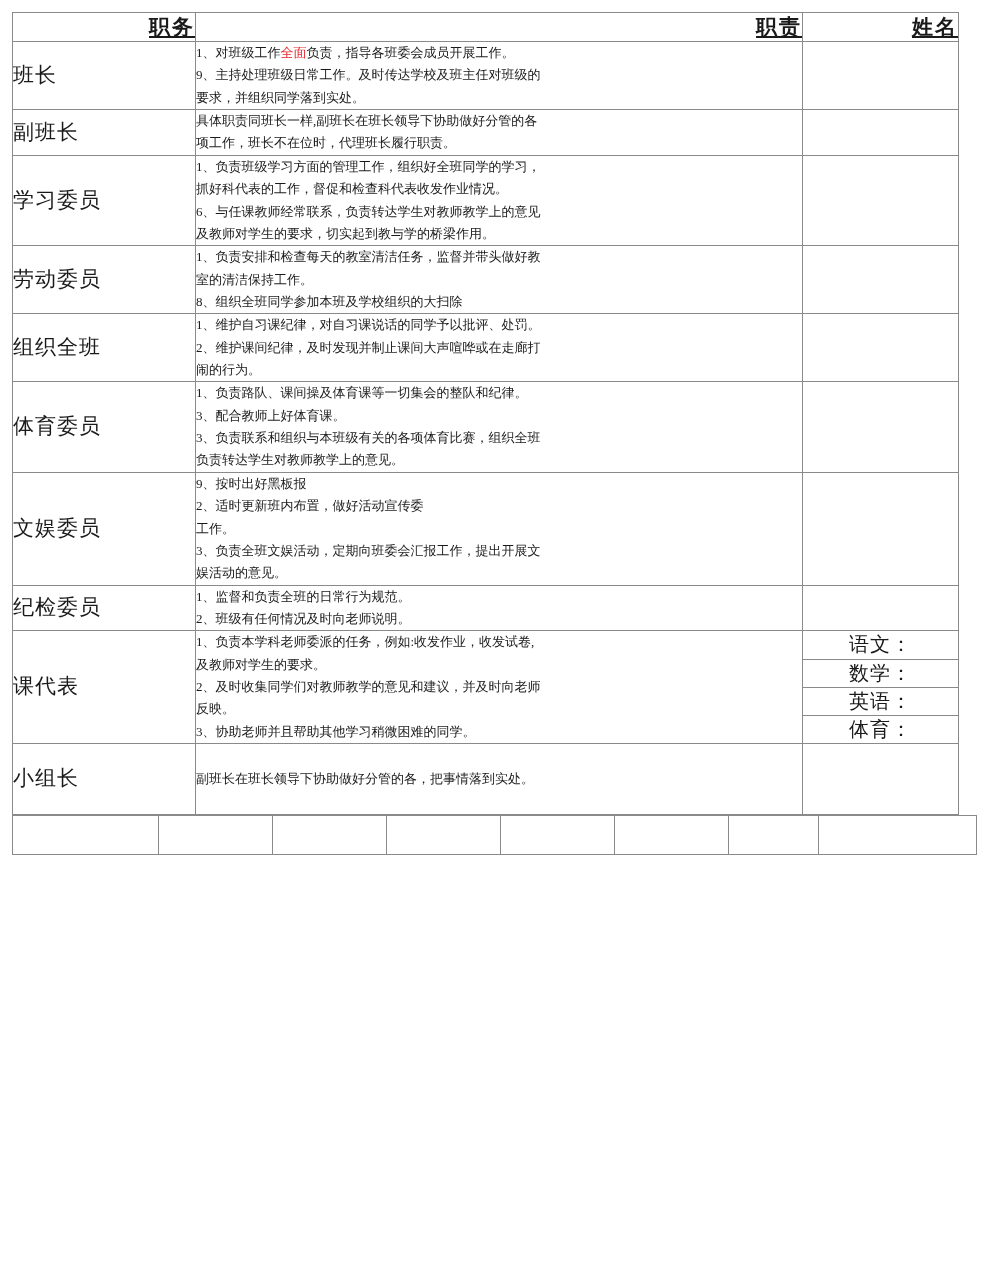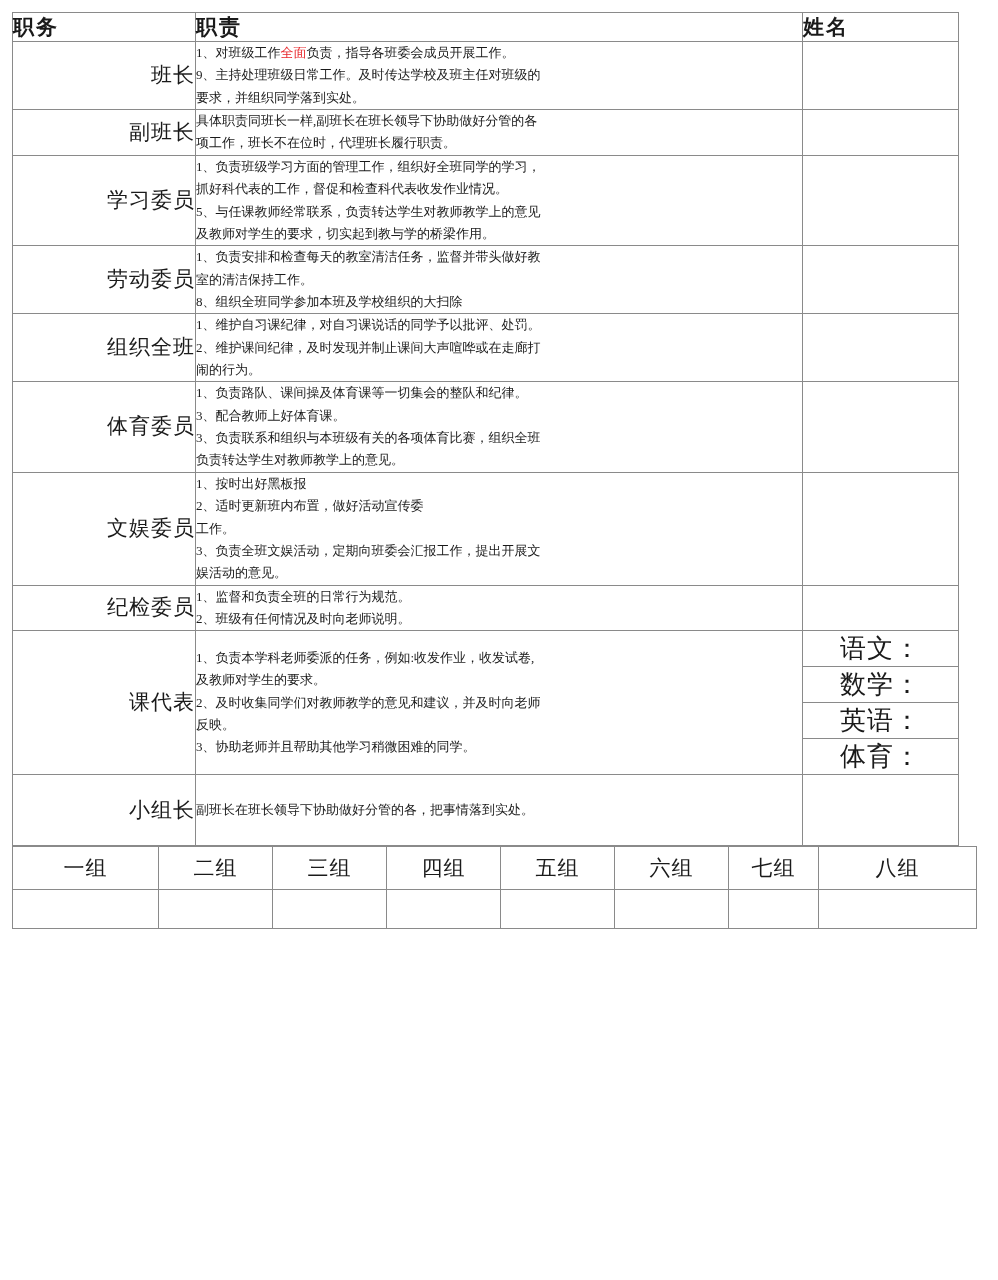--- a/index.html
+++ b/index.html
@@ -32,46 +32,47 @@
     vertical-align: middle;
     background: #ffffff;
   }
   
   .col-role   { width: 183px; }
   .col-duty   { width: 607px; }
   .col-name   { width: 156px; }
 
   
   .role-cell {
-    text-align: right;
+    text-align: left;
     font-size: 21px;
     letter-spacing: 1px;
     padding: 4px 2px;
     line-height: 1.5;
   }
   .head-cell {
-    text-align: left;
+    text-align: right;
     font-size: 21px;
     font-weight: bold;
     letter-spacing: 2px;
     padding: 9px 2px;
+    text-decoration: underline;
   }
   .duty-cell {
     text-align: left;
     font-size: 13px;
     line-height: 1.72;
     padding: 7px 10px 7px 13px;
   }
   .duty-cell p {
     margin: 0;
     white-space: nowrap;
   }
   .subject-cell {
     text-align: center;
-    font-size: 26px;
+    font-size: 20px;
     padding: 15px 2px;
     letter-spacing: 1px;
   }
   .blank-cell { }
   .hl-red { color: #e8272c; }
 
   
   table.group-table {
     border-collapse: collapse;
     table-layout: fixed;
@@ -131,21 +132,21 @@
           <p>项工作，班长不在位时，代理班长履行职责。</p>
         </td>
         <td class="blank-cell"></td>
       </tr>
 
       <tr>
         <td class="role-cell">学习委员</td>
         <td class="duty-cell">
           <p>1、负责班级学习方面的管理工作，组织好全班同学的学习，</p>
           <p>抓好科代表的工作，督促和检查科代表收发作业情况。</p>
-          <p>5、与任课教师经常联系，负责转达学生对教师教学上的意见</p>
+          <p>6、与任课教师经常联系，负责转达学生对教师教学上的意见</p>
           <p>及教师对学生的要求，切实起到教与学的桥梁作用。</p>
         </td>
         <td class="blank-cell"></td>
       </tr>
 
       <tr>
         <td class="role-cell">劳动委员</td>
         <td class="duty-cell">
           <p>1、负责安排和检查每天的教室清洁任务，监督并带头做好教</p>
           <p>室的清洁保持工作。</p>
@@ -171,21 +172,21 @@
           <p>3、配合教师上好体育课。</p>
           <p>3、负责联系和组织与本班级有关的各项体育比赛，组织全班</p>
           <p>负责转达学生对教师教学上的意见。</p>
         </td>
         <td class="blank-cell"></td>
       </tr>
 
       <tr>
         <td class="role-cell">文娱委员</td>
         <td class="duty-cell">
-          <p>1、按时出好黑板报</p>
+          <p>9、按时出好黑板报</p>
           <p>2、适时更新班内布置，做好活动宣传委</p>
           <p>工作。</p>
           <p>3、负责全班文娱活动，定期向班委会汇报工作，提出开展文</p>
           <p>娱活动的意见。</p>
         </td>
         <td class="blank-cell"></td>
       </tr>
 
       <tr>
         <td class="role-cell">纪检委员</td>
@@ -234,30 +235,20 @@
         <col class="g2">
         <col class="g3">
         <col class="g4">
       <col class="g5">
         <col class="g6">
         <col class="g7">
         <col class="g8">
     </colgroup>
     <tbody>
       <tr>
-        <td class="group-label">一组</td>
-        <td class="group-label">二组</td>
-        <td class="group-label">三组</td>
-        <td class="group-label">四组</td>
-        <td class="group-label">五组</td>
-        <td class="group-label">六组</td>
-        <td class="group-label">七组</td>
-        <td class="group-label">八组</td>
-      </tr>
-      <tr>
         <td class="group-blank"></td>
         <td class="group-blank"></td>
         <td class="group-blank"></td>
         <td class="group-blank"></td>
         <td class="group-blank"></td>
         <td class="group-blank"></td>
         <td class="group-blank"></td>
         <td class="group-blank"></td>
       </tr>
     </tbody>

